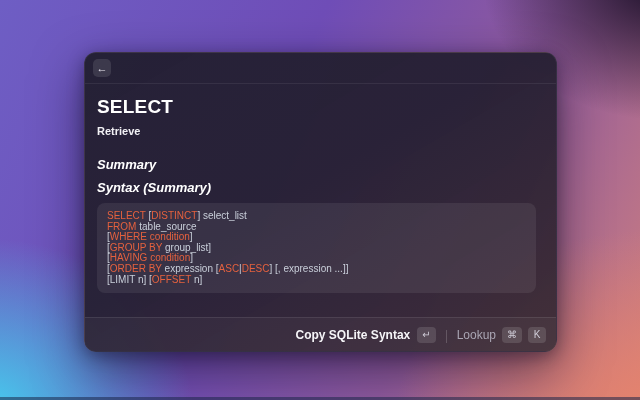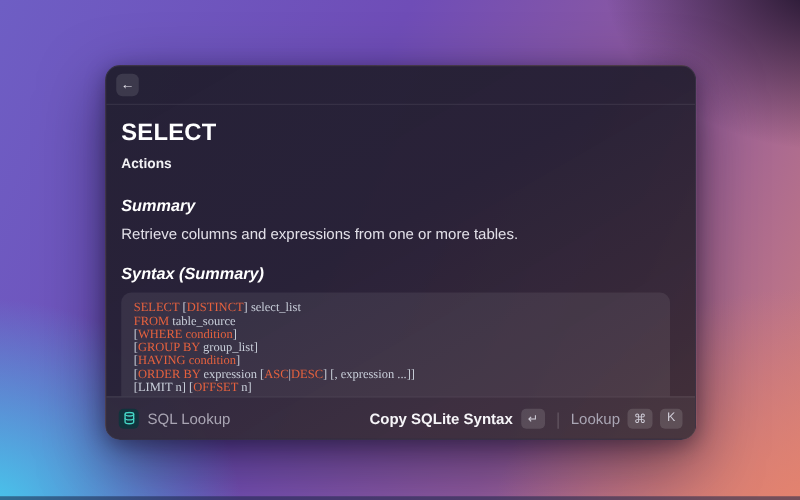--- a/index.html
+++ b/index.html
@@ -35,21 +35,21 @@
     color:#e9e7ef;font-size:11px;line-height:1;cursor:pointer;
   }
   .content{flex:1 1 auto;overflow:hidden;padding:12px 20px 0 12px;}
   .title{font-size:19px;font-weight:700;color:#ffffff;margin:0 0 7px 0;letter-spacing:.2px;}
   .subtitle{font-size:11px;font-weight:700;color:#f2f1f5;margin:0 0 20px 0;}
   .sec-h{font-size:13px;font-weight:700;color:#ffffff;margin:0 0 8px 0;font-style:italic;}
   .body-text{font-size:12px;color:#e2e0e8;margin:0 0 17px 0;}
   .codeblock{
     background:rgba(255,255,255,0.075);border-radius:8px;
     padding:8px 10px;margin:0 0 10px 0;
-    font-family:Liberation Serif, serif;font-size:10px;line-height:10.6px;
+    font-family:Liberation Sans, sans-serif;font-size:10px;line-height:10.6px;
     white-space:pre;
   }
   .code-line{white-space:pre;}
   .kw{color:var(--kw,#e5613e);}
   .pl{color:var(--pl,#c9cfda);}
   .ftr{
     flex:0 0 34px;height:34px;display:flex;align-items:center;
     padding:0 10px;box-sizing:border-box;
     background:rgba(255,255,255,0.035);
     border-top:1px solid rgba(255,255,255,0.09);
@@ -78,41 +78,30 @@
 <div class="window">
 
   <div class="hdr">
     <div class="back-btn">
       <span>←</span>
     </div>
   </div>
 
   <div class="content">
     <h1 class="title">SELECT</h1>
-    <div class="subtitle">Actions</div>
+    <div class="subtitle">Retrieve</div>
 
     <h2 class="sec-h">Summary</h2>
-    <p class="body-text">Retrieve columns and expressions from one or more tables.</p>
 
     <h2 class="sec-h">Syntax (Summary)</h2>
     <div class="codeblock" id="syntax-code"><div class="code-line"><span class="kw">SELECT</span><span class="pl"> [</span><span class="kw">DISTINCT</span><span class="pl">] select_list</span></div><div class="code-line"><span class="kw">FROM</span><span class="pl"> table_source</span></div><div class="code-line"><span class="pl">[</span><span class="kw">WHERE condition</span><span class="pl">]</span></div><div class="code-line"><span class="pl">[</span><span class="kw">GROUP BY</span><span class="pl"> group_list]</span></div><div class="code-line"><span class="pl">[</span><span class="kw">HAVING condition</span><span class="pl">]</span></div><div class="code-line"><span class="pl">[</span><span class="kw">ORDER BY</span><span class="pl"> expression [</span><span class="kw">ASC</span><span class="pl">|</span><span class="kw">DESC</span><span class="pl">] [, expression ...]]</span></div><div class="code-line"><span class="pl">[LIMIT n] [</span><span class="kw">OFFSET</span><span class="pl"> n]</span></div></div>
 
   </div>
 
   <div class="ftr">
-    <div class="app-chip">
-      <div class="app-icon">
-        <svg width="11" height="11" viewBox="0 0 16 16" fill="none" stroke="#45d6c6" stroke-width="1.6">
-          <ellipse cx="8" cy="3.5" rx="5" ry="2"></ellipse>
-          <path d="M3 3.5v9c0 1.1 2.2 2 5 2s5-.9 5-2v-9"></path>
-          <path d="M13 8c0 1.1-2.2 2-5 2S3 9.1 3 8"></path>
-        </svg>
-      </div>
-      <span class="app-name">SQL Lookup</span>
-    </div>
 
     <div class="ftr-right">
       <div class="primary-action">
         <span class="primary-label">Copy SQLite Syntax</span>
         <span class="keycap">↵</span>
       </div>
       <div class="vdiv"></div>
       <div class="actions-group">
         <span class="actions-label">Lookup</span>
         <span class="keycap">⌘</span>

